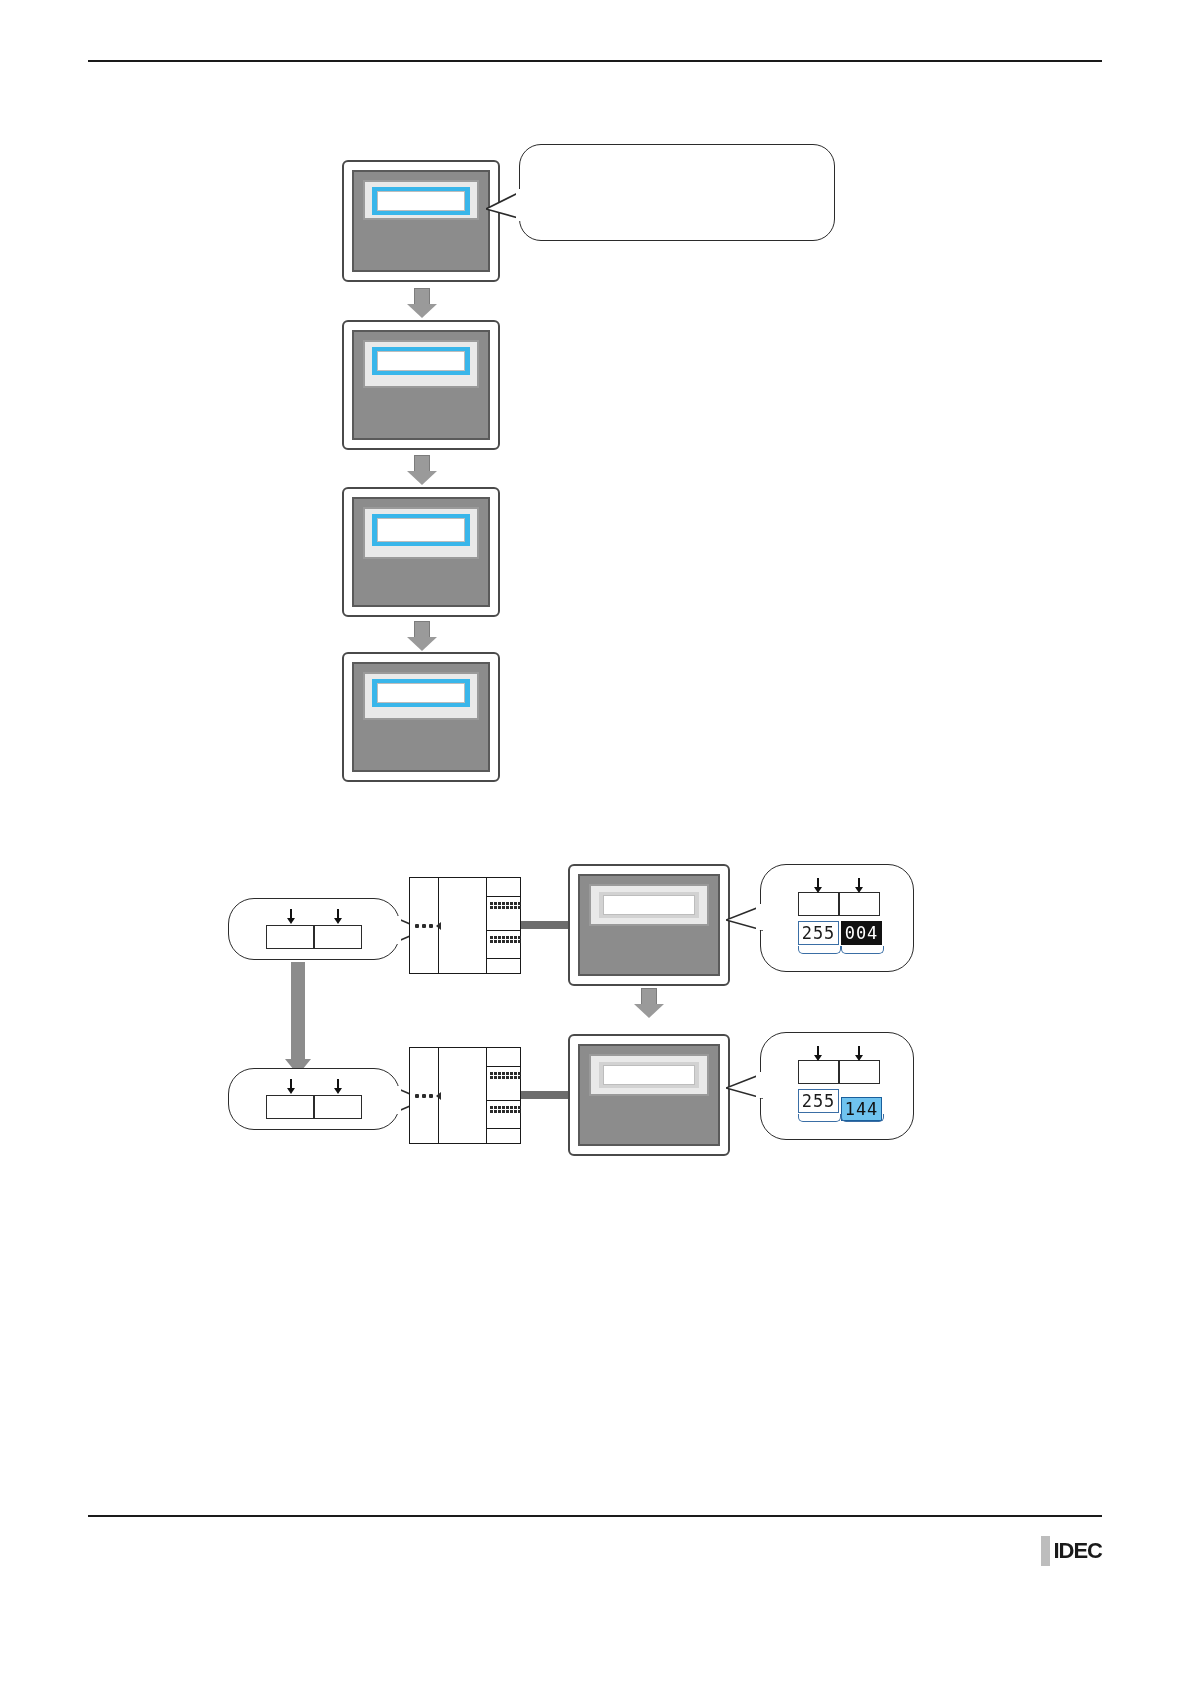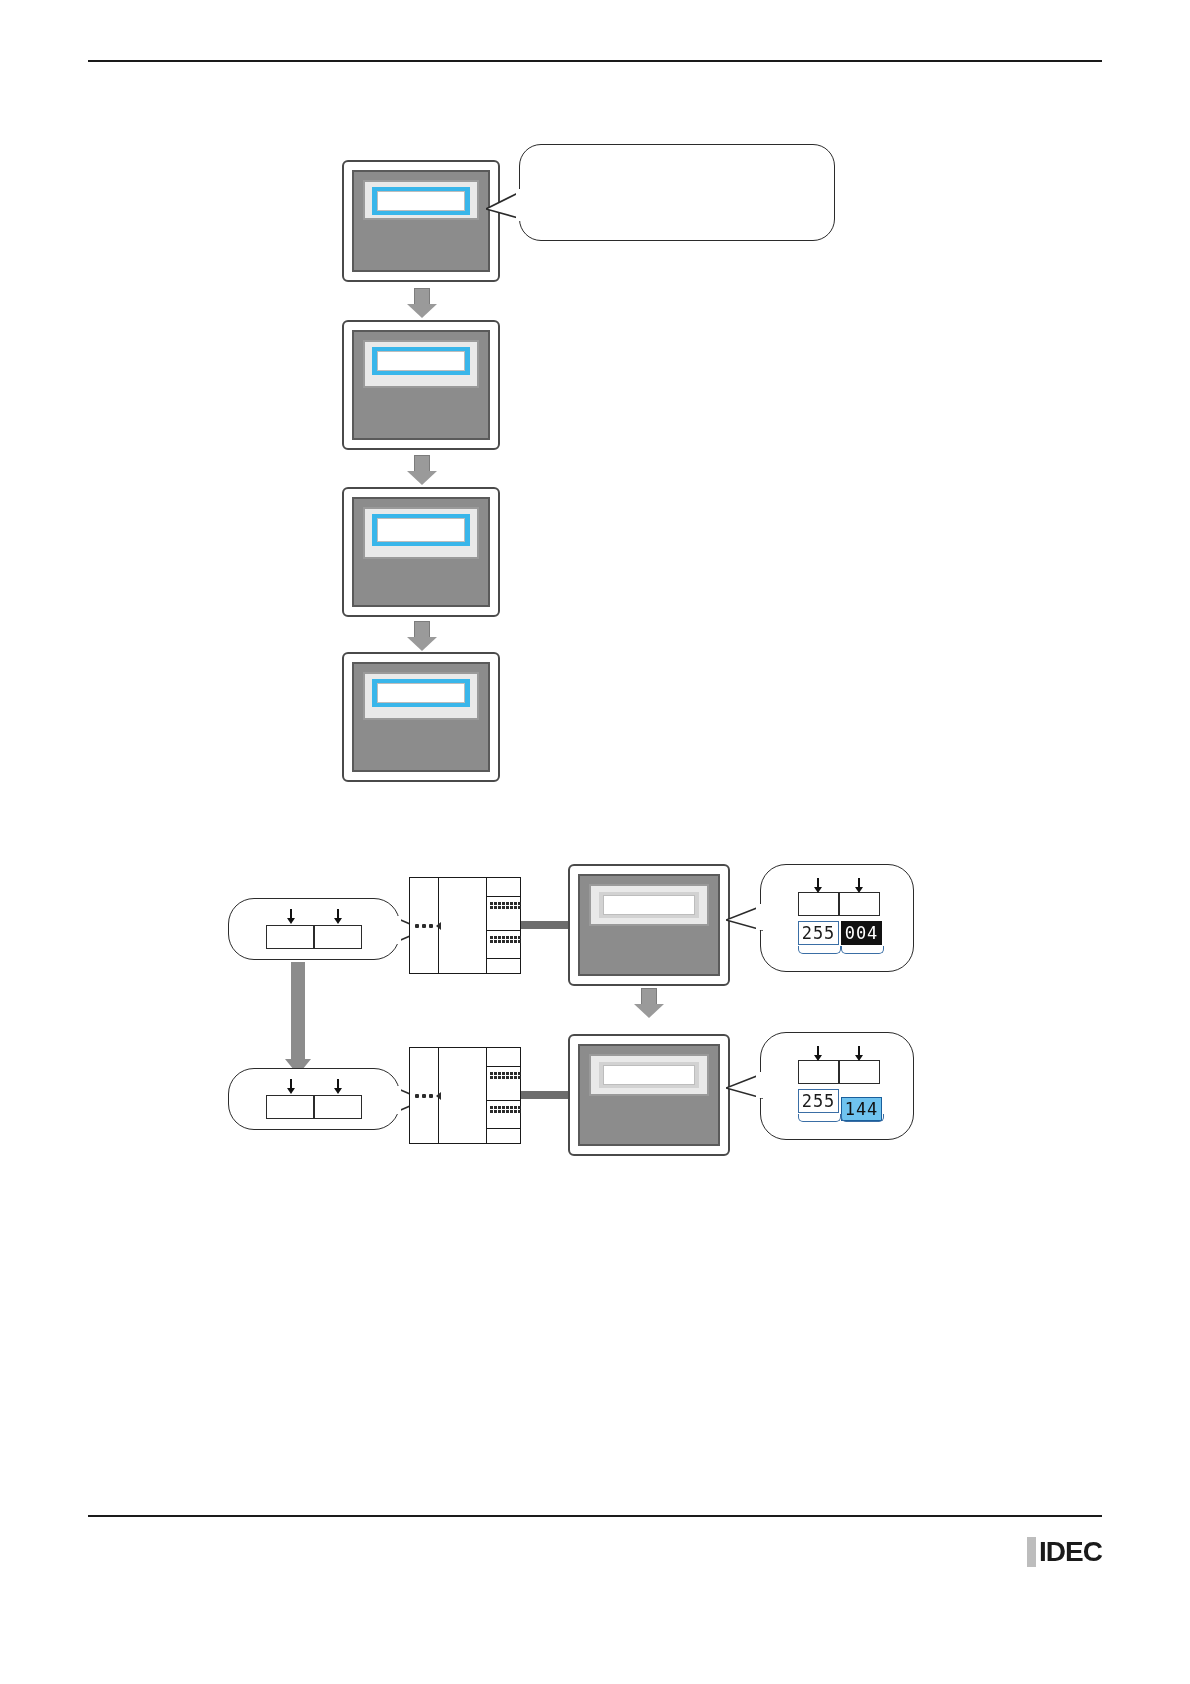--- a/index.html
+++ b/index.html
@@ -119,21 +119,21 @@
   .brace{position:absolute;border-left:1.3px solid #3a6ea5;border-right:1.3px solid #3a6ea5;border-bottom:1.3px solid #3a6ea5;border-radius:0 0 5px 5px;}
 
   
   .logo{
     position:absolute;right:88px;top:1536px;
     display:flex;align-items:center;gap:3px;
   }
   .logo .barmark{width:9px;height:30px;background:#bdbdbd;}
   .logo .txt{
     font-family:"Liberation Sans", sans-serif;
-    font-weight:bold;font-size:28px;letter-spacing:-1px;color:#1a1a1a;text-align:right;
+    font-weight:bold;font-size:22px;letter-spacing:-1px;color:#1a1a1a;text-align:right;
   }
 </style>
 </head>
 <body>
 
 <div class="rule top"></div>
 <div class="rule bottom"></div>
 
 <div class="hmi" style="left:342px;top:160px;width:158px;height:122px;">
   <div class="outer">

